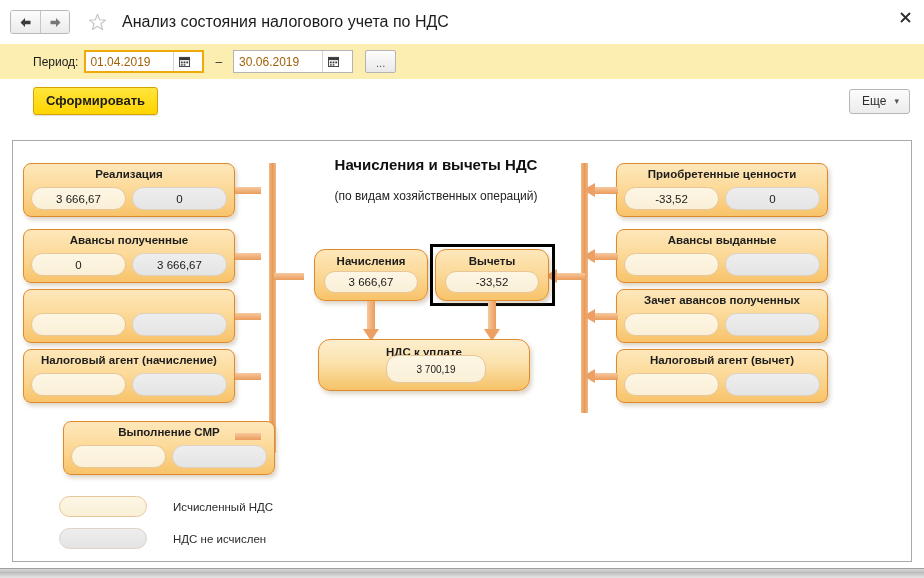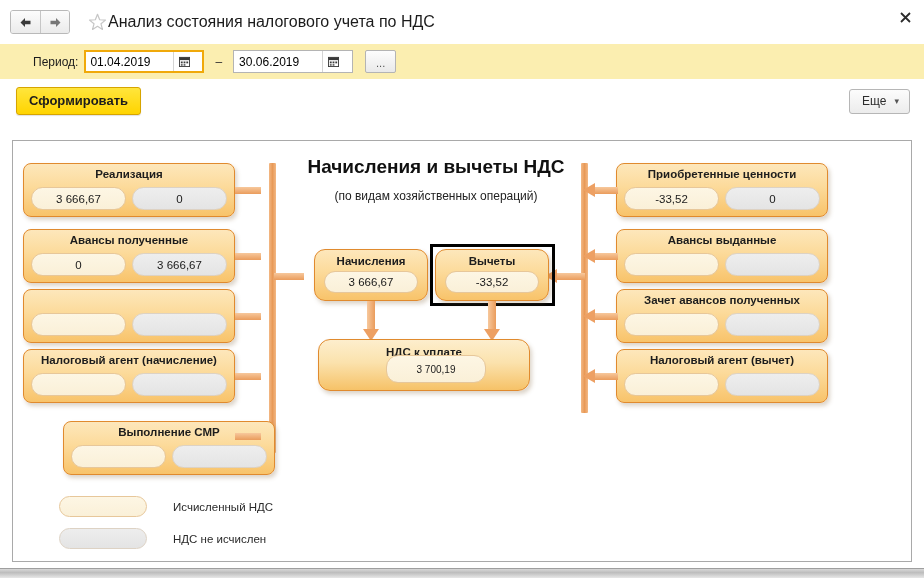--- a/index.html
+++ b/index.html
@@ -40,20 +40,21 @@
   .star {
     margin-left: 16px;
     width: 22px; height: 22px;
     display:flex; align-items:center; justify-content:center;
     color: #c9c9c9;
     font-size: 20px;
     line-height: 1;
     cursor: pointer;
   }
   .page-title {
+    margin-left: 14px;
     font-size: 16px;
     color: #1b1b1b;
     font-weight: normal;
     white-space: nowrap;
   }
   .close-x {
     position: absolute;
     right: 10px; top: 8px;
     width: 18px; height: 18px;
     display:flex;align-items:center;justify-content:center;
@@ -86,21 +87,21 @@
     outline: 2px solid #f0a90a;
     outline-offset: -2px;
     border-color: #f0a90a;
   }
   .datefield input {
     border: none; outline: none;
     background: transparent;
     width: 88px; height: 28px;
     padding-left: 5px;
     font-family: "Liberation Sans", sans-serif;
-    font-size: 12px; color: #000000;
+    font-size: 12px; color: #a16207;
   }
   .cal-btn {
     width: 22px; height: 21px;
     border-left: 1px solid #d4d4d4;
     display:flex;align-items:center;justify-content:center;
     background:#fff;
     cursor: pointer;
   }
   .cal-ico { font-size: 11px; color:#3a3a3a; line-height:1; }
   .dash { margin: 0 11px; color:#333; font-size: 12px; }
@@ -127,20 +128,21 @@
   .btn-generate {
     background: linear-gradient(to bottom,#ffe53c,#ffd400);
     border: 1px solid #d6a400;
     border-radius: 3px;
     padding: 5px 12px 6px 12px;
     font-size: 13px;
     color: #1c1c1c;
     font-weight: bold;
     cursor: pointer;
     box-shadow: 0 1px 1px rgba(0,0,0,.12);
+    margin-left: 17px;
   }
   .btn-more {
     position:absolute; right: 14px; top: 10px;
     background: linear-gradient(to bottom,#fcfcfc,#ececec);
     border: 1px solid #b6b6b6;
     border-radius: 3px;
     padding: 4px 10px 5px 12px;
     font-size: 12px; color:#2c2c2c;
     display:flex;align-items:center;gap:8px;
     cursor: pointer;
@@ -156,21 +158,21 @@
     border: 1px solid #a9a9a9;
     overflow: hidden;
   }
 
   
   .diagram-title {
     position: absolute;
     left: 278px; top: 15px;
     width: 290px;
     text-align: center;
-    font-size: 19px;
+    font-size: 15px;
     font-weight: bold;
     color: #101010;
   }
   .diagram-sub {
     position: absolute;
     left: 278px; top: 48px;
     width: 290px;
     text-align: center;
     font-size: 12px;
     color: #222;

